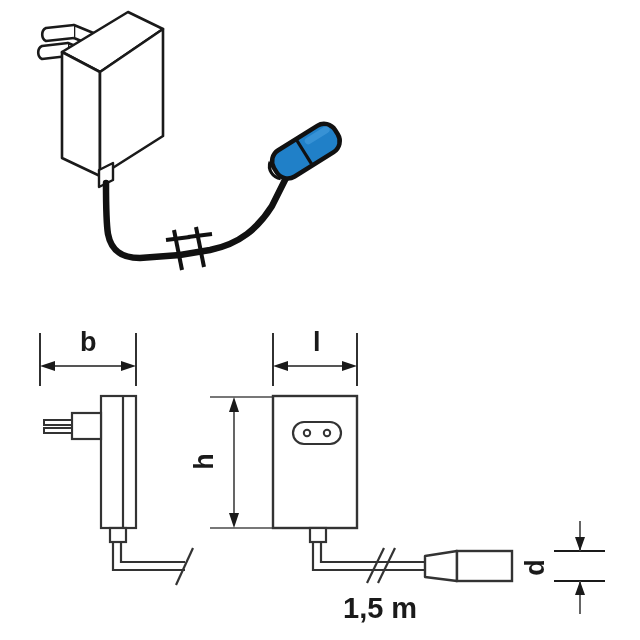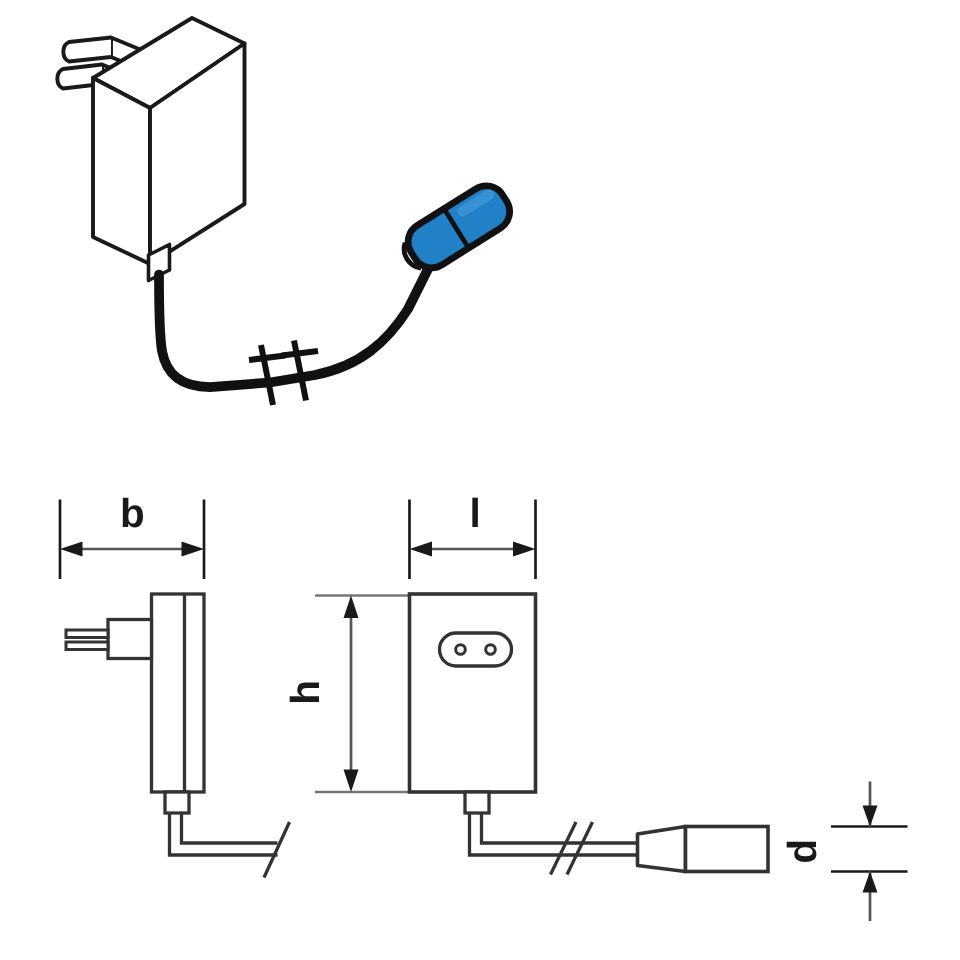--- a/index.html
+++ b/index.html
@@ -216,14 +216,15 @@
   </svg>
 
   <span class="dim-label" id="label-b">b</span>
 
   <span class="dim-label" id="label-l">l</span>
 
   <span class="dim-label" id="label-h">h</span>
 
   <span class="dim-label" id="label-d">d</span>
 
+  <span class="dim-label" id="label-cable-length">1,5 m</span>
 
 </div>
 
 </body></html>

